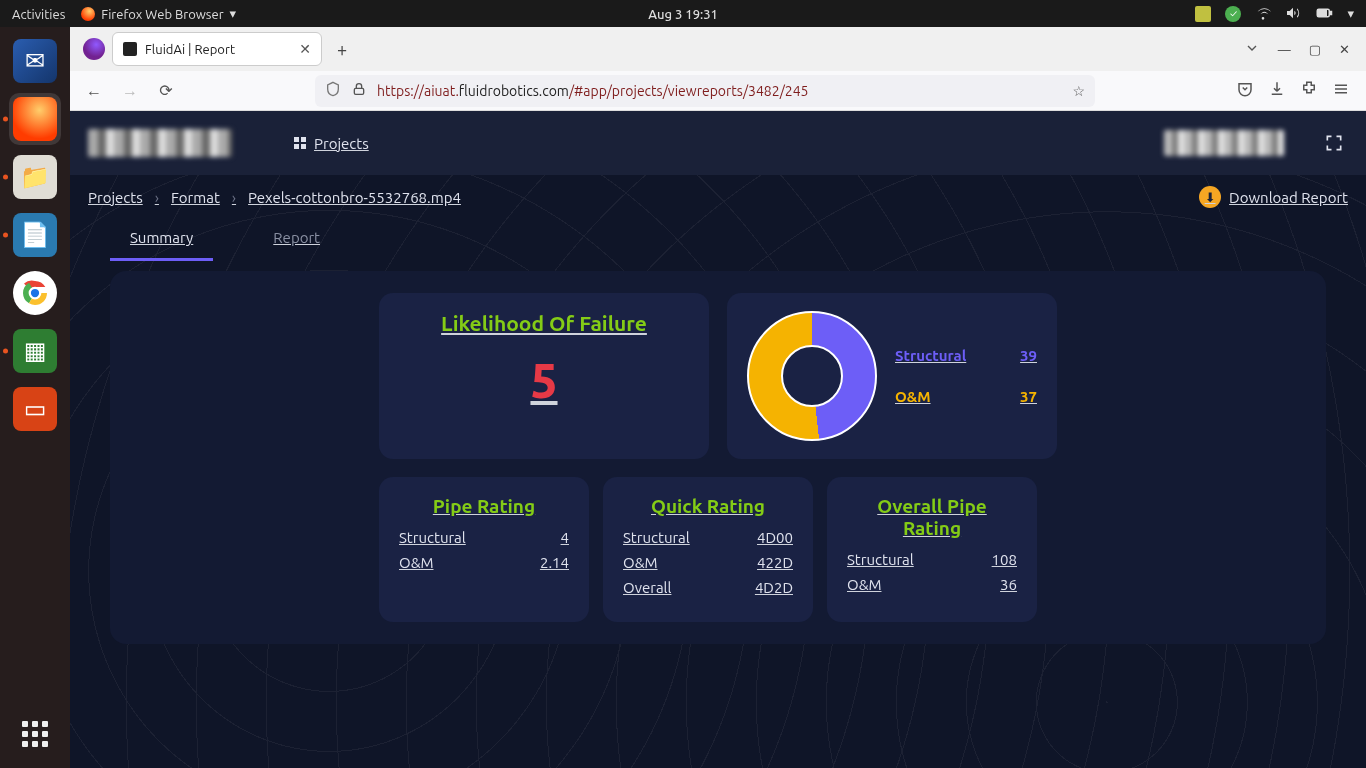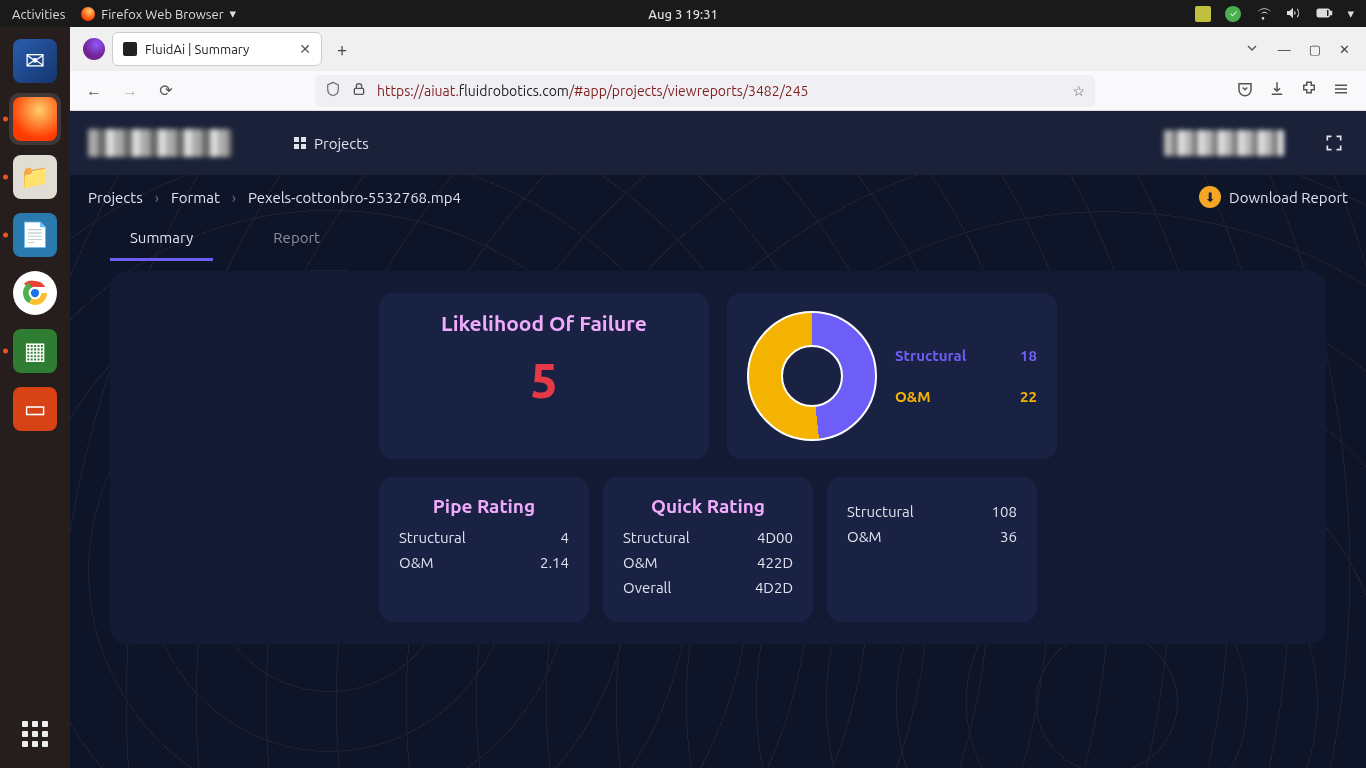--- a/index.html
+++ b/index.html
@@ -42,21 +42,21 @@
     .ff-addr { height: 40px; background: #f9f9fb; border-bottom: 1px solid #ddd; display: flex; align-items: center; padding: 0 10px; gap: 8px; }
     .nav-btn { width: 28px; height: 28px; display:flex; align-items:center; justify-content:center; color: #555; cursor:pointer; border-radius: 4px; font-size: 16px; }
     .nav-btn.disabled { color: #bbb; cursor: default; }
     .url-bar { flex: 1; max-width: 780px; margin: 0 auto; height: 32px; background: #f0f0f4; border-radius: 6px; display: flex; align-items: center; padding: 0 10px; gap: 10px; color: #555; font-size: 14px; }
     .url-segment-light { color: #7f1d1d; }
     .url-segment-dark { color: #222; }
     .url-bar .star { margin-left: auto; cursor:pointer; }
     .ff-addr-right { display:flex; align-items:center; gap: 14px; color:#555; padding: 0 6px; }
     
     
-    .app { flex: 1; background: #0f1528; color: #cfd3dc; position: relative; overflow: hidden; }
+    .app { flex: 1; background: #0f1528; color: #cfd3dc; position: relative; overflow: hidden; text-decoration: underline; }
     .topo { position:absolute; inset:0; pointer-events:none; opacity: 0.05; background:
       repeating-radial-gradient(circle at 20% 70%, #fff 0 1px, transparent 1px 60px),
       repeating-radial-gradient(circle at 80% 90%, #fff 0 1px, transparent 1px 70px);
     }
     .app-header { height: 64px; background: #1a2138; display: flex; align-items: center; padding: 0 18px; gap: 22px; position: relative; z-index: 1; }
     .logo-blur { width: 144px; height: 28px; background: repeating-linear-gradient(90deg, #aaa 0 10px, #666 10px 18px, #ddd 18px 26px); filter: blur(2.5px); border-radius: 2px; }
     .user-blur { width: 120px; height: 26px; background: repeating-linear-gradient(90deg, #bbb 0 8px, #777 8px 14px, #e5e5e5 14px 20px); filter: blur(2.5px); border-radius: 2px; margin-left: auto; }
     .nav-link { display:flex; align-items:center; gap: 8px; color: #e0e3ee; font-size: 15px; cursor: pointer; margin-left: 40px; }
     .grid-icon { display:inline-grid; grid-template-columns: 5px 5px; grid-template-rows: 5px 5px; gap: 2px; }
     .grid-icon span { background:#e0e3ee; }
@@ -68,21 +68,21 @@
     .download-btn { margin-left: auto; display:flex; align-items:center; gap: 8px; color: #e0e3ee; cursor:pointer; }
     .dl-icon { width: 22px; height: 22px; border-radius: 50%; background: #f5a623; display:flex; align-items:center; justify-content:center; color:#1a2138; font-size:13px; }
     
     .tabs-row { display:flex; padding: 0 40px; gap: 40px; position: relative; z-index: 1; }
     .page-tab { padding: 10px 20px 12px; color: #8a90a3; font-size: 15px; cursor:pointer; border-bottom: 3px solid transparent; }
     .page-tab.active { color: #e0e3ee; border-bottom-color: #6d5ef7; }
     
     .panel { margin: 10px 40px 0; background: #131a33; border-radius: 16px; padding: 22px; display: grid; grid-template-columns: 330px 330px; gap: 18px; justify-content: center; position: relative; z-index: 1; }
     .panel .row2 { display: grid; grid-template-columns: 210px 210px 210px; gap: 14px; grid-column: 1 / span 2; }
     .card { background: #1a2244; border-radius: 14px; padding: 18px 20px; }
-    .card-title { color: #f0abfc; font-size: 21px; font-weight: 700; text-align: center; margin-bottom: 12px; }
+    .card-title { color: #84cc16; font-size: 21px; font-weight: 700; text-align: center; margin-bottom: 12px; }
     .big-number { color: #e63946; font-size: 48px; font-weight: 800; text-align: center; margin-top: 18px; }
     
     .feature-body { display:flex; align-items:center; gap: 18px; }
     .legend { flex: 1; display:flex; flex-direction:column; gap: 24px; font-size: 15px; }
     .legend-row { display:flex; justify-content:space-between; font-weight: 700; }
     .legend-structural { color: #6d5ef7; }
     .legend-om { color: #f5b301; }
     
     .kv { display:flex; justify-content:space-between; font-size: 15px; color: #e0e3ee; margin: 8px 0; }
     
@@ -186,21 +186,21 @@
     </div>
 </div>
 
 <div class="content">
   <div class="ff-tabs">
     <div class="ff-icon">
         <div class="ff-logo-circle"></div>
       </div>
     <div class="tab">
       <span class="favicon"></span>
-      <span class="tab-title">FluidAi | Summary</span>
+      <span class="tab-title">FluidAi | Report</span>
       <span class="tab-close">✕</span>
     </div>
     <div class="tab-add">+</div>
     <div class="ff-tabs-right">
       <span class="win-btn"><svg class="svg16" viewBox="0 0 24 24" fill="none" stroke="#555" stroke-width="2">
             <path d="M6 9l6 6 6-6"></path>
           </svg></span>
       <span class="win-btn">—</span>
       <span class="win-btn">▢</span>
       <span class="win-btn">✕</span>
@@ -285,25 +285,25 @@
         <div class="card-title">Likelihood Of Failure</div>
         <div class="big-number">5</div>
       </div>
 
       <div class="card">
         <div class="feature-body">
           <div class="donut" style="--s: 173.57142857142858deg;"></div>
           <div class="legend">
             <div class="legend-row legend-structural">
               <span>Structural</span>
-              <span>18</span>
+              <span>39</span>
             </div>
             <div class="legend-row legend-om">
               <span>O&amp;M</span>
-              <span>22</span>
+              <span>37</span>
             </div>
           </div>
         </div>
       </div>
 
       <div class="row2">
         <div class="card">
           <div class="card-title" style="font-size:19px;">Pipe Rating</div>
           <div class="kv">
               <span>Structural</span>
@@ -325,20 +325,21 @@
               <span>O&amp;M</span>
               <span>422D</span>
             </div>
           <div class="kv">
               <span>Overall</span>
               <span>4D2D</span>
             </div>
         </div>
 
         <div class="card">
+          <div class="card-title" style="font-size:19px;">Overall Pipe Rating</div>
           <div class="kv">
               <span>Structural</span>
               <span>108</span>
             </div>
           <div class="kv">
               <span>O&amp;M</span>
               <span>36</span>
             </div>
         </div>
       </div>

